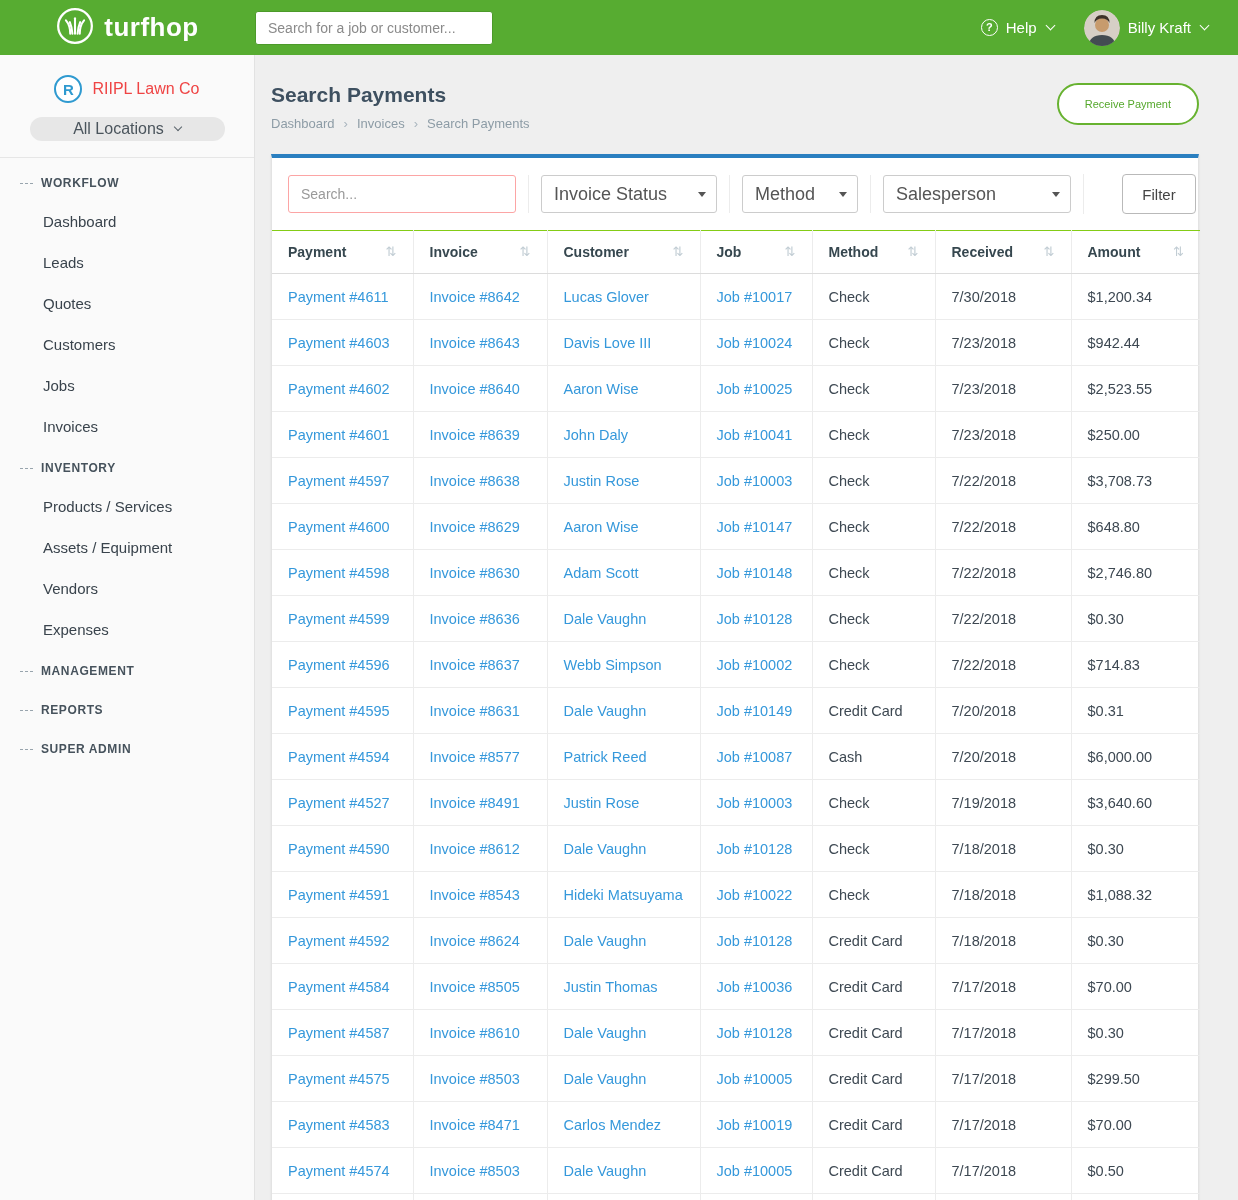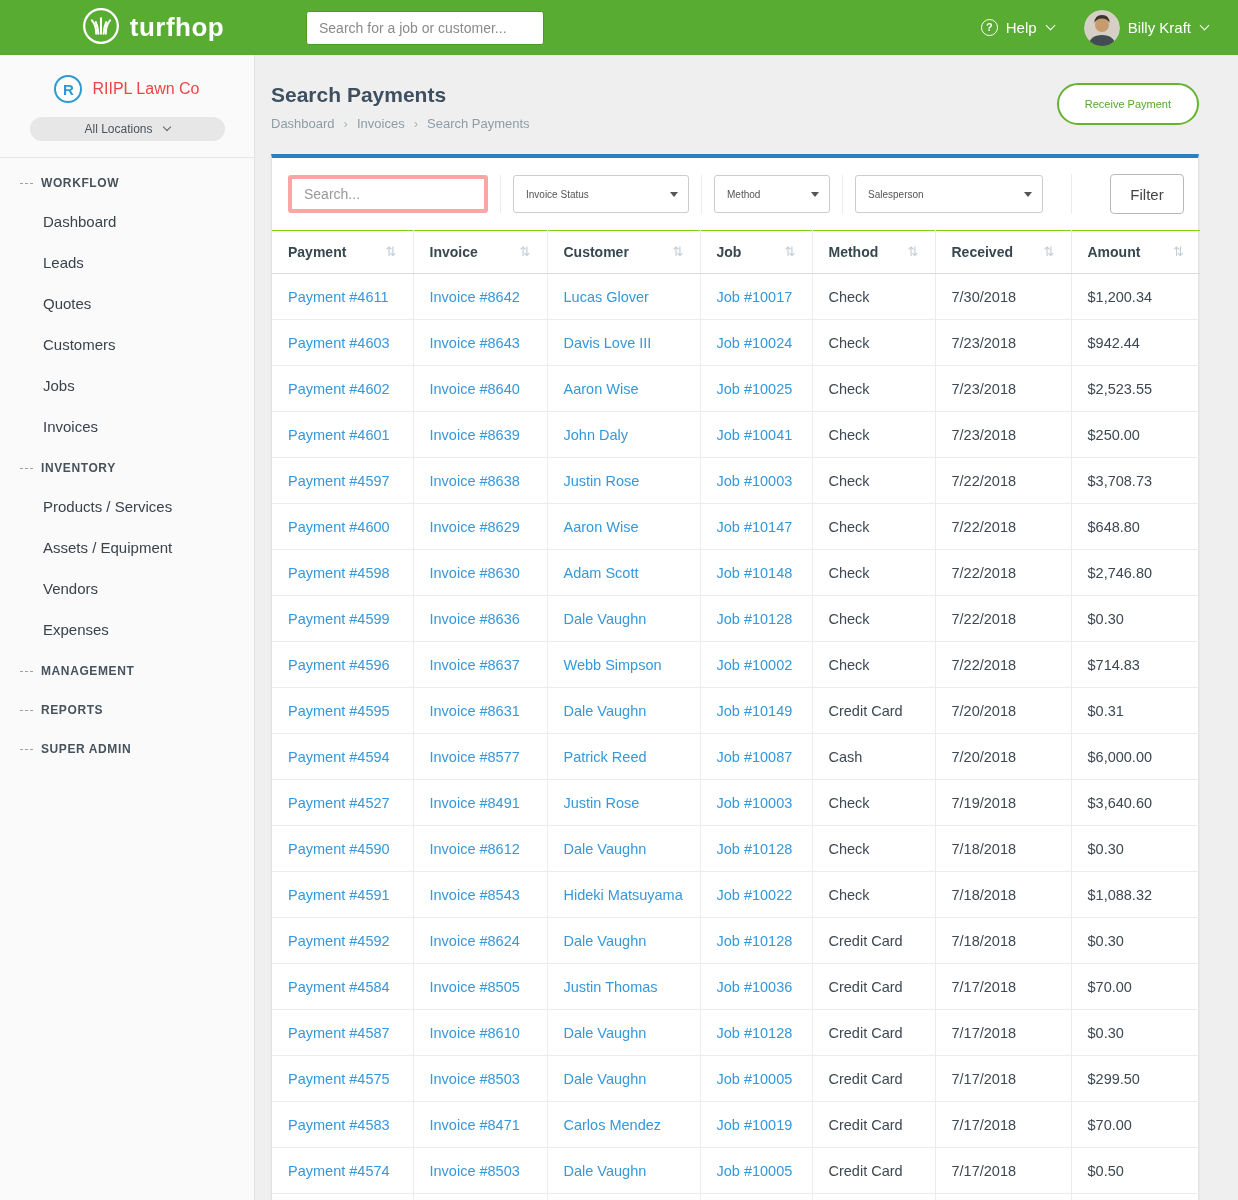--- a/index.html
+++ b/index.html
@@ -8,21 +8,21 @@
     font-family: "Liberation Sans", "DejaVu Sans", sans-serif;
     background: #efefef;
     color: #3d4852;
   }
 
   
   .topbar {
     position: fixed; top: 0; left: 0; width: 1238px; height: 55px;
     background: #57ac31; display: flex; align-items: center; z-index: 20;
   }
-  .brand { width: 306px; display: flex; align-items: center; justify-content: center; gap: 10px; color: #fff; cursor: pointer; }
+  .brand { width: 255px; display: flex; align-items: center; justify-content: center; gap: 10px; color: #fff; cursor: pointer; }
   .brand-name { font-size: 26px; font-weight: bold; letter-spacing: .5px; }
   .top-search {
     width: 238px; height: 34px; border: 1px solid #4c9a2a; border-radius: 3px;
     padding: 0 12px; font-size: 14px; color: #555; background: #fff; outline: none;
     font-family: inherit;
   }
   .top-search::placeholder { color: #8a8a8a; }
   .top-right { margin-left: auto; display: flex; align-items: center; gap: 30px; padding-right: 30px; color: #fff; }
   .menu-group { display: flex; align-items: center; gap: 8px; font-size: 15px; cursor: pointer; }
   .qmark {
@@ -43,21 +43,21 @@
   .company { display: flex; align-items: center; justify-content: center; gap: 10px; }
   .company-badge {
     width: 28px; height: 28px; border: 2px solid #2f9ad0; color: #2f9ad0; background: #fff;
     border-radius: 50%; display: flex; align-items: center; justify-content: center;
     font-size: 15px; font-weight: bold;
   }
   .company-name { font-size: 16px; color: #ef4444; font-weight: 500; }
   .locations {
     margin: 14px auto 0; width: 195px; height: 24px; background: #e7e7e7; border-radius: 12px;
     display: flex; align-items: center; justify-content: center; gap: 9px;
-    font-size: 12px; color: #4a545c; cursor: pointer;
+    font-size: 16px; color: #4a545c; cursor: pointer;
   }
   .nav { padding-top: 4px; }
   .nav-header {
     display: flex; align-items: center; gap: 8px;
     padding: 14px 0 11px 20px; font-size: 12px; font-weight: bold;
     letter-spacing: .6px; color: #46525c;
   }
   .dash { width: 13px; border-top: 1px dashed #98a4ad; display: inline-block; }
   .nav-item { display: block; padding: 12px 0 12px 43px; font-size: 15px; color: #39434c; cursor: pointer; text-decoration: none; }
 
@@ -77,28 +77,28 @@
   .card {
     margin-top: 23px; width: 928px; background: #fff;
     border: 1px solid #e3e3e3; border-top: 4px solid #2a7fc0;
     box-shadow: 0 1px 2px rgba(0,0,0,.08);
   }
   .filters { display: flex; align-items: center; padding: 16px 0; }
   .f-cell { padding: 0 12px; border-left: 1px solid #ececec; }
   .f-cell:first-child { border-left: none; padding-left: 16px; }
   .f-last { margin-left: auto; padding-right: 14px; padding-left: 38px; }
   .filters input {
-    width: 200px; height: 38px; border: 4px solid #fca5a5; border-radius: 3px;
+    width: 228px; height: 38px; border: 1px solid #fca5a5; border-radius: 3px;
     padding: 0 12px; font-size: 14px; color: #555; outline: none; font-family: inherit;
   }
   .filters input::placeholder { color: #999; }
   .select {
     height: 38px; border: 1px solid #ccc; border-radius: 3px; background: #fff;
     display: flex; align-items: center; justify-content: space-between;
-    padding: 0 10px 0 12px; font-size: 10px; color: #555; cursor: pointer;
+    padding: 0 10px 0 12px; font-size: 18px; color: #555; cursor: pointer;
   }
   .w-status { width: 176px; } .w-method { width: 116px; } .w-sales { width: 188px; }
   .caret { width: 0; height: 0; border-left: 4px solid transparent; border-right: 4px solid transparent; border-top: 5px solid #555; margin-left: 10px; }
   .filter-btn {
     height: 40px; width: 74px; background: #fff; border: 1px solid #b9b9b9; border-radius: 4px;
     font-size: 15px; color: #444; cursor: pointer; font-family: inherit;
   }
 
   
   table { width: 100%; border-collapse: collapse; table-layout: fixed; }

